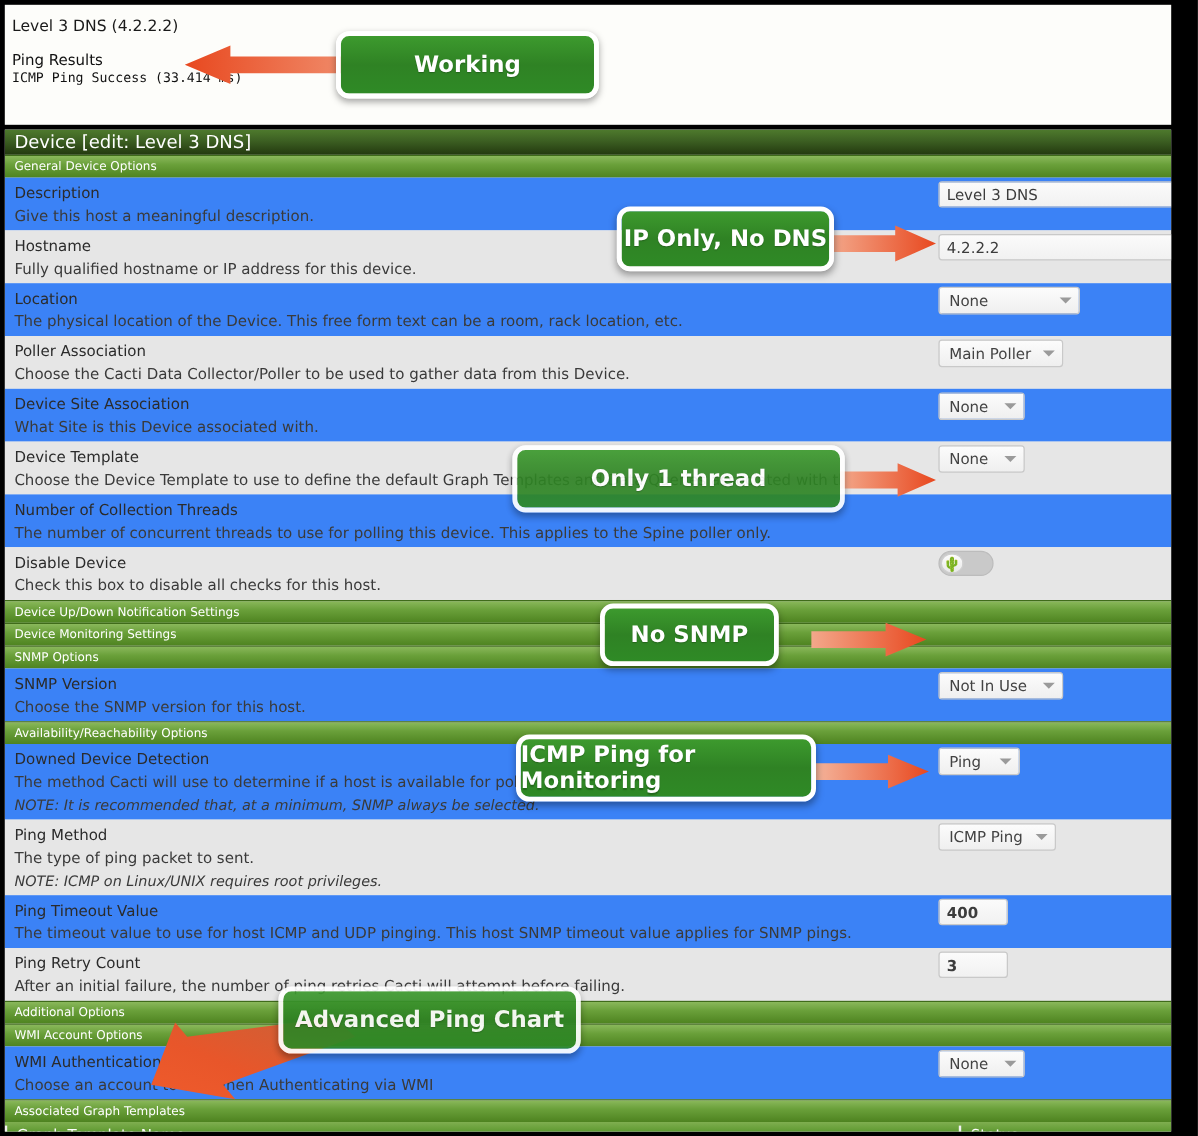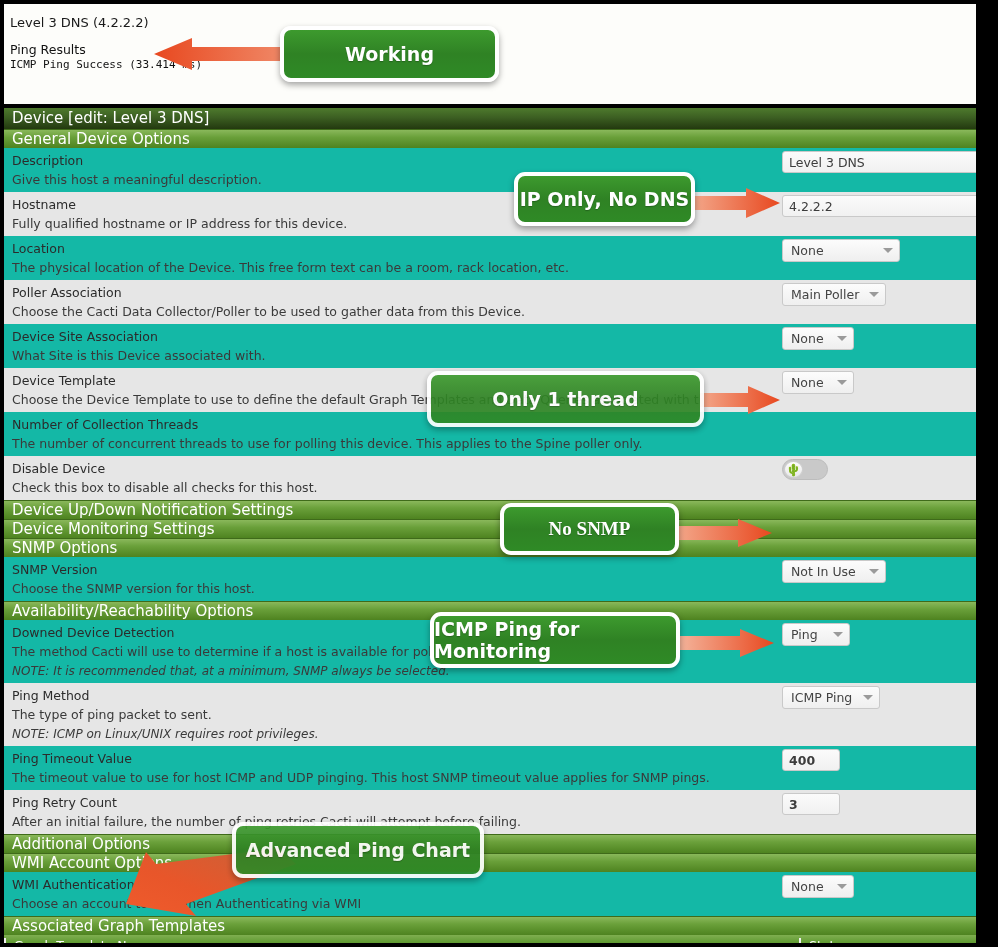--- a/index.html
+++ b/index.html
@@ -48,27 +48,27 @@
     background: linear-gradient(to bottom, #4e7a2d 0%, #3c5f22 45%, #23390f 100%);
     color: #ffffff;
     font-size: 15px;
     padding: 2px 0 2px 8px;
     line-height: 17px;
   }
   .section-bar {
     height: 19px;
     background: linear-gradient(to bottom, #8ab85b 0%, #6aa03a 40%, #4e8320 100%);
     color: #ffffff;
-    font-size: 15px;
+    font-size: 10px;
     padding: 1px 0 1px 8px;
     line-height: 17px;
     border-top: 1px solid #3f6b1a;
   }
   .row { display: flex; width: 100%; }
-  .row.odd  { background: #14b8a6; }
+  .row.odd  { background: #3b82f6; }
   .row.even { background: #e6e6e6; }
   .row .lbl {
     flex: 0 0 770px;
     padding: 4px 0 4px 8px;
     font-size: 12.5px;
     color: #2b2b2b;
     line-height: 16px;
   }
   .row .lbl .desc { color: #3a3a3a; font-size: 12.5px; }
   .row .lbl .note { font-style: italic; font-size: 12px; color: #3a3a3a; }
@@ -435,21 +435,21 @@
   </div>
 
   <div class="callout" style="left:514px; top:172px; width:181px; height:54px;">
     <span>IP Only, No DNS</span>
   </div>
 
   <div class="callout translucent" style="left:427px; top:371px; width:277px; height:56px;">
     <span>Only 1 thread</span>
   </div>
 
-  <div class="callout" style="left:500px; top:503px; width:179px; height:52px;font-family:Liberation Serif, serif;">
+  <div class="callout" style="left:500px; top:503px; width:149px; height:52px;">
     <span>No SNMP</span>
   </div>
 
   <div class="callout" style="left:430px; top:612px; width:250px; height:56px;">
     <span>ICMP Ping for Monitoring</span>
   </div>
 
   <div class="callout translucent" style="left:232px; top:822px; width:252px; height:56px;">
     <span>Advanced Ping Chart</span>
   </div>

